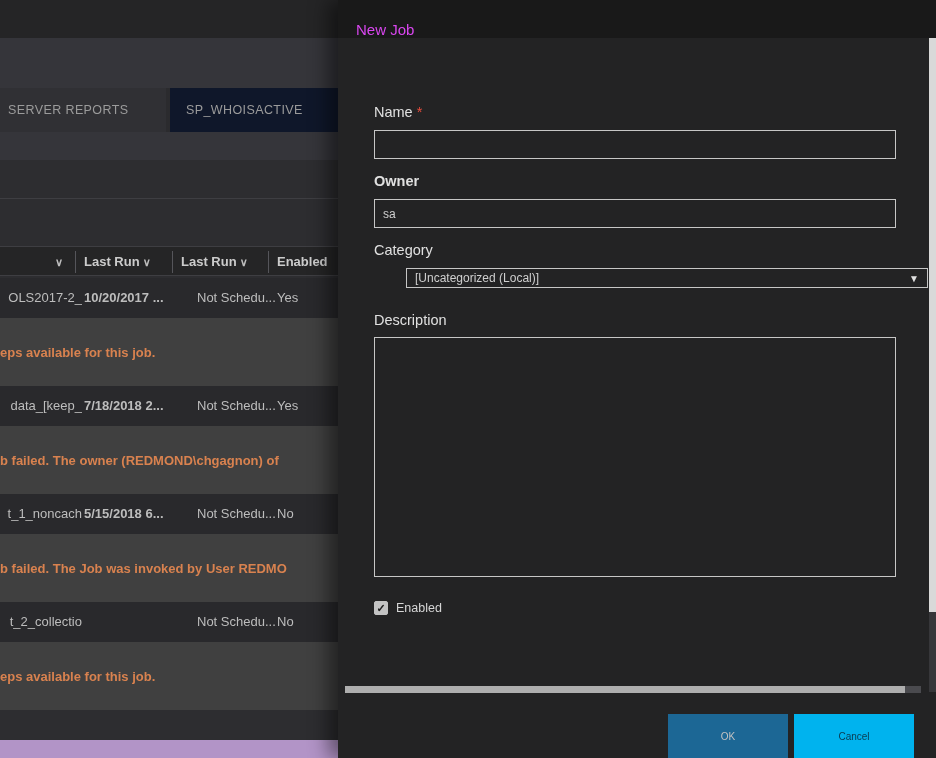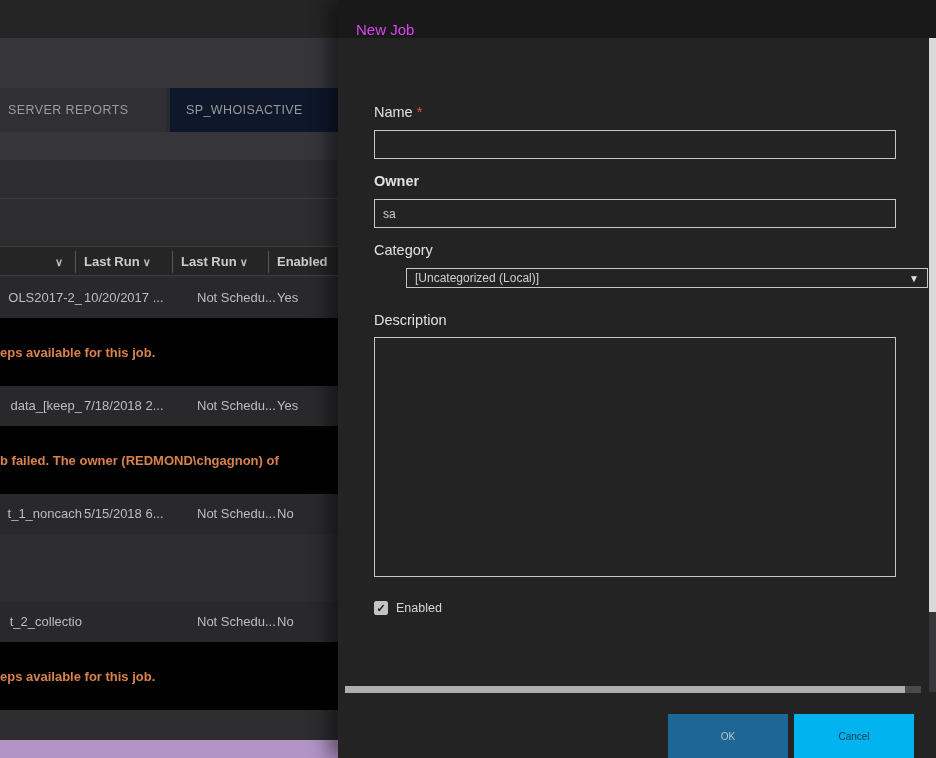--- a/index.html
+++ b/index.html
@@ -21,24 +21,24 @@
   .lp-thead { position:absolute; left:0; top:246px; width:338px; height:30px; background:#252526;
               border-top:1px solid #3e3e42; border-bottom:1px solid #3e3e42;
               color:#cccccc; font-weight:bold; font-size:13px; }
   .lp-thead .hc { position:absolute; top:0; height:30px; line-height:29px; white-space:nowrap; }
   .lp-thead .sep { position:absolute; top:4px; height:22px; width:1px; background:#55555a; }
   .chev { font-weight:bold; font-size:11px; color:#bdbdbd; margin-left:3px; }
   .lp-row { position:absolute; left:0; width:338px; height:40px; background:#29292c;
             color:#bdbdbd; font-size:13px; }
   .lp-row .c { position:absolute; top:0; height:40px; line-height:40px; white-space:nowrap; overflow:hidden; }
   .c-name { left:0; width:82px;text-align:right; }
-  .c-last { left:84px; width:95px; }
+  .c-last { left:84px; width:95px;font-weight:bold; }
   .c-next { left:197px; width:93px; }
   .c-enab { left:277px; width:60px; }
-  .lp-msg { position:absolute; left:0; width:338px; height:68px; background:#000000;
+  .lp-msg { position:absolute; left:0; width:338px; height:68px; background:#404040;
             display:flex; align-items:center; color:#d9824f; font-weight:bold;
             font-size:13px; white-space:nowrap; overflow:hidden; }
   .lp-status { position:absolute; left:0; top:740px; width:338px; height:18px; background:#b294c7; }
 
   
   .dlg { position:absolute; left:338px; top:0; width:598px; height:758px; background:#232324;
          box-shadow:-10px 0 18px rgba(0,0,0,.45); }
   .dlg-header { position:absolute; left:0; top:0; width:598px; height:38px; background:#191919;
                 display:flex; align-items:flex-end; padding-left:18px; color:#d946ef; font-size:15px; }
   .dlg-tabs { position:absolute; left:14px; top:58px; display:flex; gap:30px; }
@@ -114,20 +114,21 @@
     <span class="c c-enab">Yes</span>
   </div>
   <div class="lp-msg" style="top:426px;">b failed. The owner (REDMOND\chgagnon) of</div>
 
   <div class="lp-row" style="top:494px;">
     <span class="c c-name">t_1_noncach</span>
     <span class="c c-last">5/15/2018 6...</span>
     <span class="c c-next">Not Schedu...</span>
     <span class="c c-enab">No</span>
   </div>
+  <div class="lp-msg" style="top:534px;">b failed. The Job was invoked by User REDMO</div>
 
   <div class="lp-row" style="top:602px;">
     <span class="c c-name">t_2_collectio</span>
     <span class="c c-next">Not Schedu...</span>
     <span class="c c-enab">No</span>
   </div>
   <div class="lp-msg" style="top:642px;">eps available for this job.</div>
 
   <div class="lp-status"></div>
 </div>

